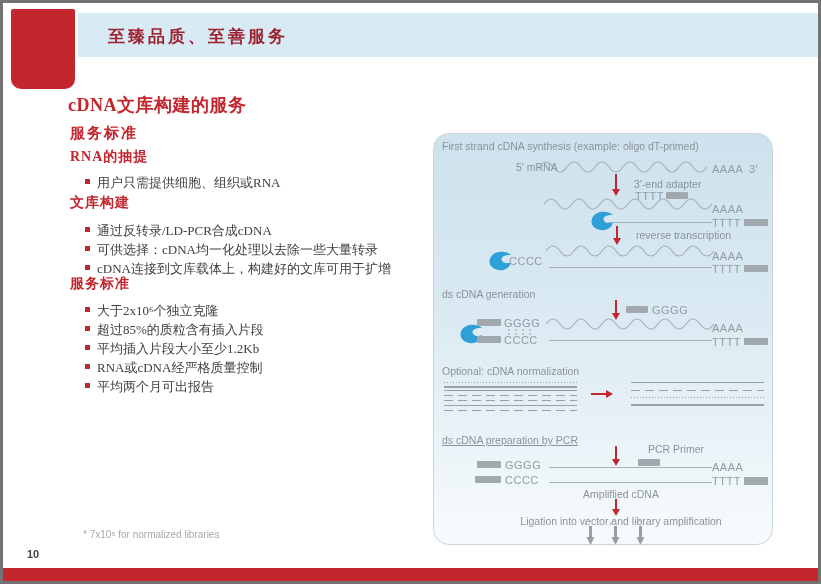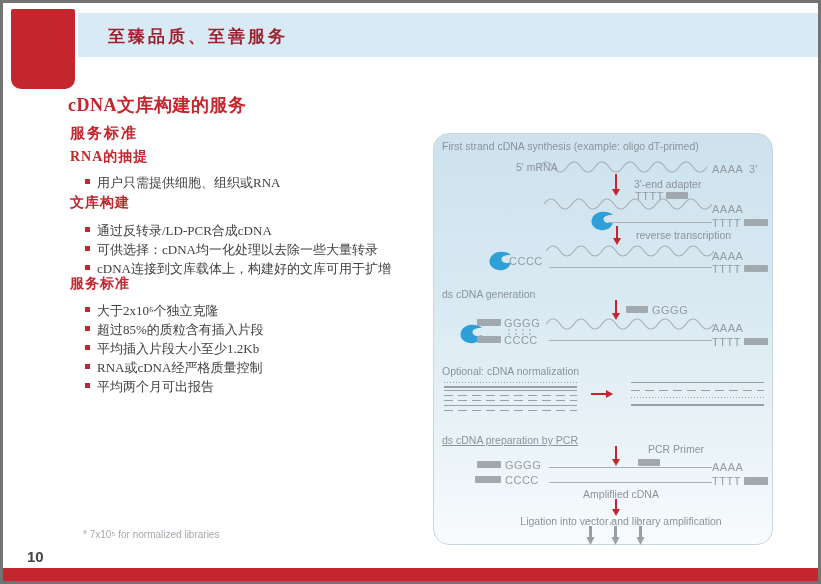--- a/index.html
+++ b/index.html
@@ -17,21 +17,21 @@
   .h-sec{position:absolute;font-weight:700;color:#c4262e;}
   .h1s{left:67px;top:121px;font-size:15px;letter-spacing:2px;}
   .h2s{font-size:14px;letter-spacing:1px;}
   .blist{position:absolute;left:74px;margin:8px;padding:0;list-style:none;}
   .blist li{position:relative;padding-left:12px;height:19px;font-size:13px;color:#404040;
             white-space:nowrap;}
   .bm{position:absolute;left:0;top:5px;width:5px;height:5px;background:#b52b31;}
   .footnote{position:absolute;left:68px;top:526px;font-family:"Liberation Sans","DejaVu Sans",sans-serif;
             font-size:10px;color:#a3a9ae;margin-left:12px;}
   .page-num{position:absolute;left:24px;top:545px;font-family:"Liberation Sans","DejaVu Sans",sans-serif;
-            font-size:15px;font-weight:600;color:#444;}
+            font-size:11px;font-weight:600;color:#444;}
   .bottom-bar{position:absolute;left:0;bottom:0;width:100%;height:13px;background:#c4262e;}
   
   .panel{position:absolute;left:430px;top:130px;width:340px;height:412px;border-radius:16px;
          border:1px solid #c9d6dd;box-sizing:border-box;
          background:linear-gradient(180deg,#cde2ed 0%,#d9e9f2 40%,#ebf4f8 78%,#f8fbfd 100%);
          font-family:"Liberation Sans","DejaVu Sans",sans-serif;}
   .panel *{box-sizing:border-box;}
   .dlabel{position:absolute;font-size:10.5px;color:#8b939c;white-space:nowrap;}
   .seq{position:absolute;font-size:11px;color:#939ba3;letter-spacing:0.5px;white-space:nowrap;}
   .blockg{position:absolute;height:7px;background:#a1a8ae;border-radius:1px;}

